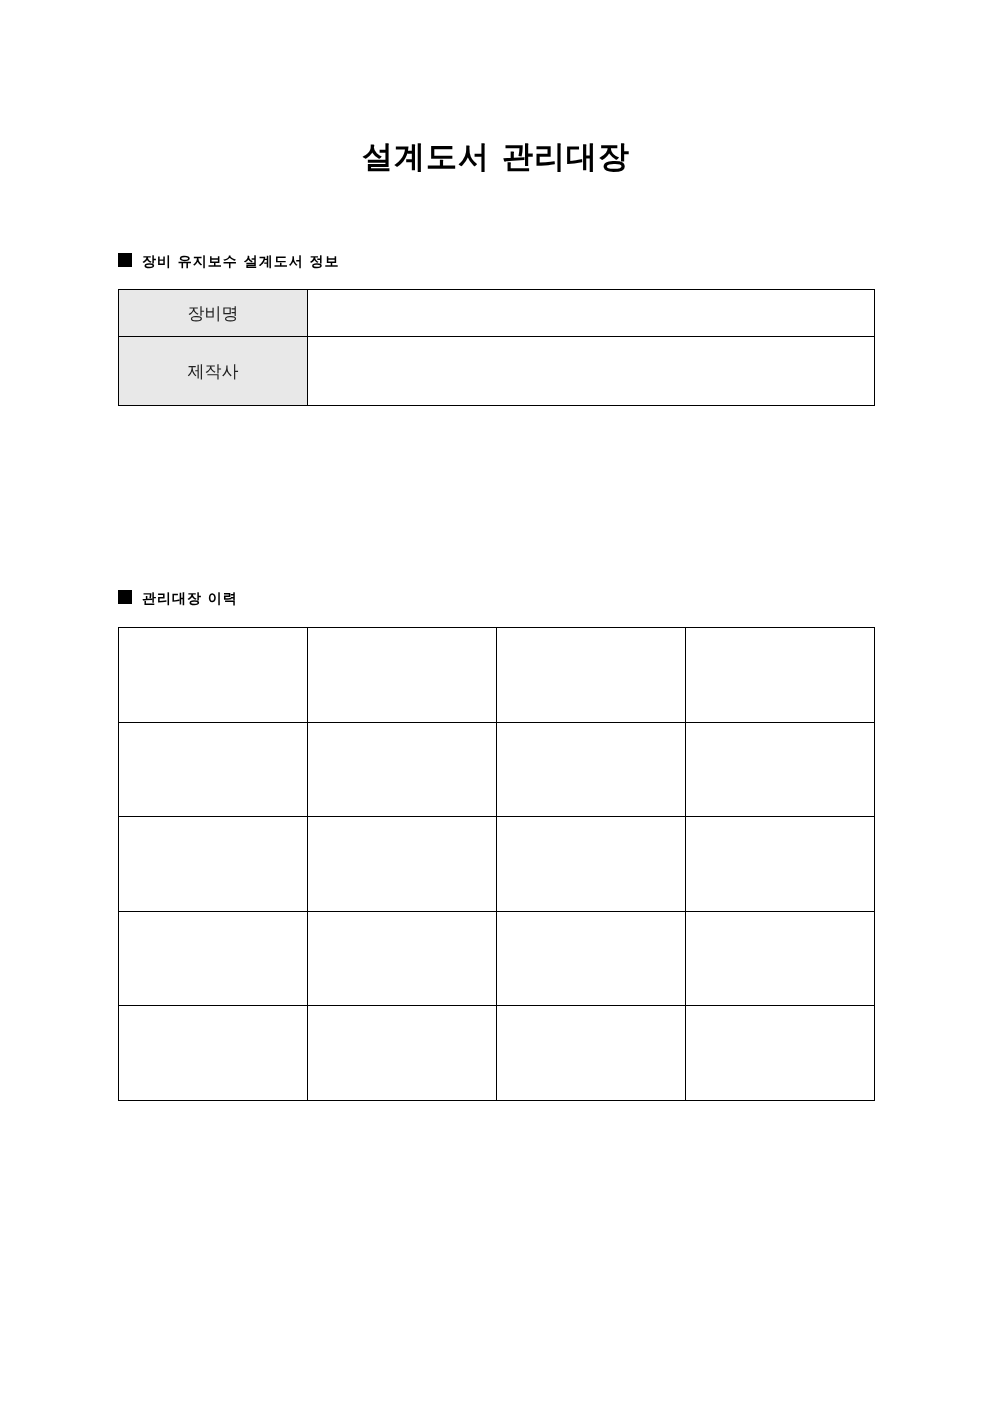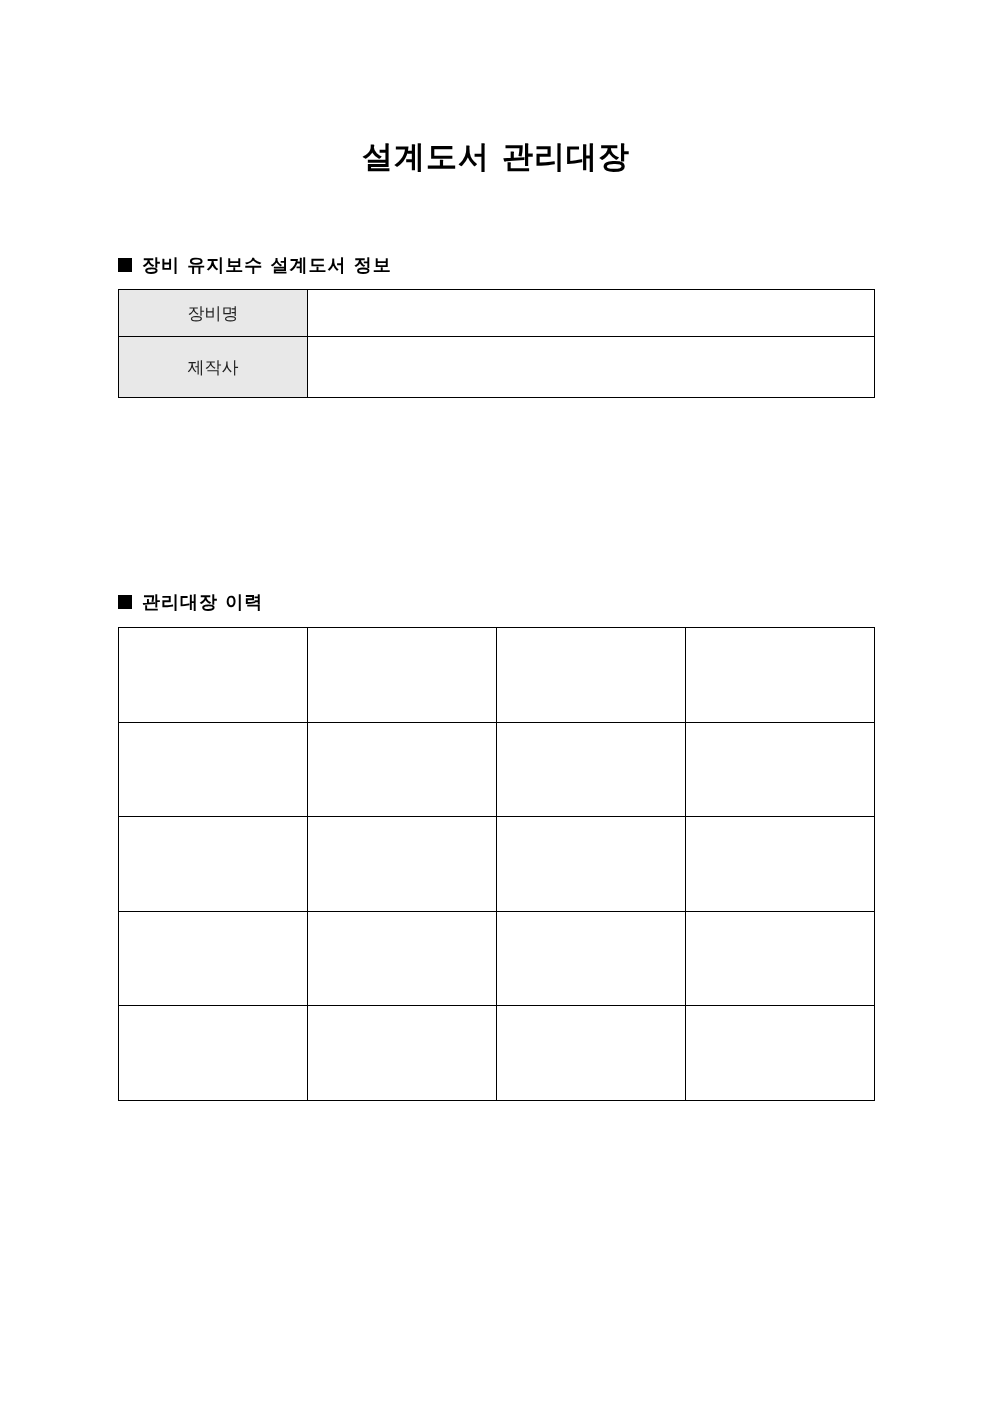--- a/index.html
+++ b/index.html
@@ -7,21 +7,21 @@
       width: 992px; height: 1403px; position: relative;
       font-family: "DejaVu Sans", "Liberation Sans", sans-serif;
       color: #000;
     }
     .title {
       position: absolute; top: 136px; left: 0; width: 992px;
       text-align: center; font-size: 31px; font-weight: bold;
       letter-spacing: 1px;
     }
     .section-heading {
-      position: absolute; left: 118px; font-size: 18px; font-weight: bold;
+      position: absolute; left: 118px; font-size: 14px; font-weight: bold;
       letter-spacing: 1px;
     }
     .section-heading .bullet {
       display: inline-block; width: 14px; height: 14px; background: #000;
       margin-right: 10px; vertical-align: -1px;
     }
     table { border-collapse: collapse; position: absolute; left: 118px; width: 757px; }
     td, th {
       border: 1.5px solid #000; font-weight: normal; font-size: 17px;
       text-align: center; vertical-align: middle; padding: 0;
@@ -39,21 +39,21 @@
 <div class="section-heading" style="top:253px;">
   <span class="bullet"></span><span>장비 유지보수 설계도서 정보</span>
 </div>
 
 <table id="info-table">
   <tbody>
       <tr style="height:47px;">
     <td class="label-cell">장비명</td>
     <td></td>
   </tr>
-  <tr style="height:61px;">
+  <tr style="height:69px;">
     <td class="label-cell">제작사</td>
     <td></td>
   </tr>
 </tbody>
   </table>
 
 <div class="section-heading" style="top:590px;">
   <span class="bullet"></span><span>관리대장 이력</span>
 </div>
 

